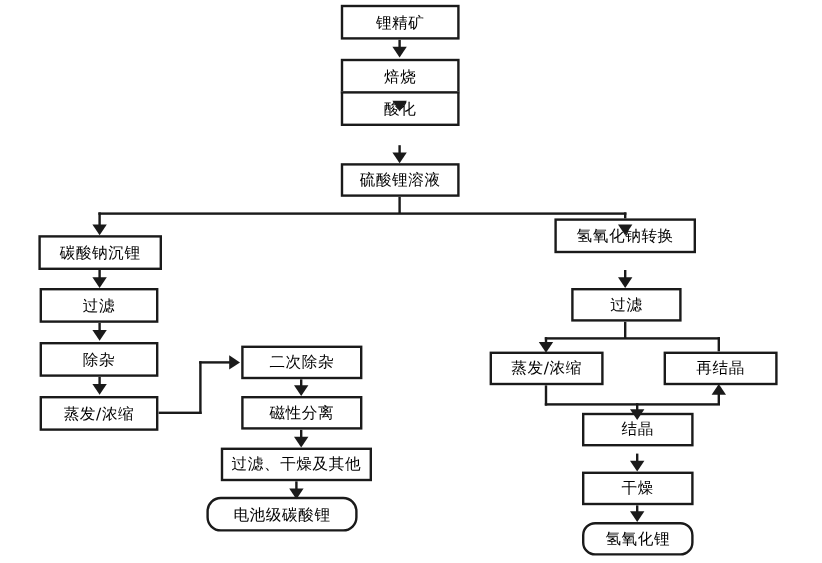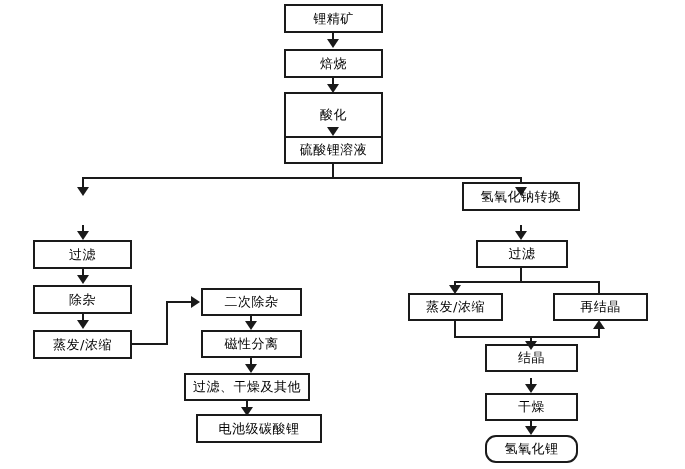--- a/index.html
+++ b/index.html
@@ -23,33 +23,34 @@
 <div id="canvas">
 
   <div class="node" style="left:284px;top:4px;width:99px;height:29px;">锂精矿</div>
   <div class="edge v" style="left:332px;top:33px;height:8px;"></div>
   <div class="arrow down" style="left:327px;top:39px;"></div>
 
   <div class="node" style="left:284px;top:49px;width:99px;height:29px;">焙烧</div>
   <div class="edge v" style="left:332px;top:78px;height:8px;"></div>
   <div class="arrow down" style="left:327px;top:84px;"></div>
 
-  <div class="node" style="left:284px;top:92px;width:99px;height:46px;">酸化</div>
+  <div class="node" style="left:284px;top:76px;width:99px;height:29px;">酸化</div>
   <div class="edge v" style="left:332px;top:121px;height:9px;"></div>
   <div class="arrow down" style="left:327px;top:127px;"></div>
 
   <div class="node" style="left:284px;top:136px;width:99px;height:28px;">硫酸锂溶液</div>
 
   <div class="edge v" style="left:332px;top:164px;height:14px;"></div>
   <div class="edge h" style="left:82px;top:177px;width:440px;"></div>
   <div class="edge v" style="left:82px;top:177px;height:12px;"></div>
   <div class="arrow down" style="left:77px;top:187px;"></div>
   <div class="edge v" style="left:520px;top:177px;height:12px;"></div>
   <div class="arrow down" style="left:515px;top:187px;"></div>
 
+  <div class="node" style="left:32px;top:196px;width:103px;height:29px;">碳酸钠沉锂</div>
   <div class="edge v" style="left:82px;top:225px;height:9px;"></div>
   <div class="arrow down" style="left:77px;top:231px;"></div>
 
   <div class="node" style="left:33px;top:240px;width:99px;height:29px;">过滤</div>
   <div class="edge v" style="left:82px;top:269px;height:9px;"></div>
   <div class="arrow down" style="left:77px;top:275px;"></div>
 
   <div class="node" style="left:33px;top:285px;width:99px;height:29px;">除杂</div>
   <div class="edge v" style="left:82px;top:314px;height:9px;"></div>
   <div class="arrow down" style="left:77px;top:320px;"></div>
@@ -66,21 +67,21 @@
   <div class="arrow down" style="left:245px;top:321px;"></div>
 
   <div class="node" style="left:201px;top:330px;width:101px;height:28px;">磁性分离</div>
   <div class="edge v" style="left:250px;top:358px;height:9px;"></div>
   <div class="arrow down" style="left:245px;top:364px;"></div>
 
   <div class="node" style="left:184px;top:373px;width:126px;height:28px;">过滤、干燥及其他</div>
   <div class="edge v" style="left:246px;top:401px;height:9px;"></div>
   <div class="arrow down" style="left:241px;top:407px;"></div>
 
-  <div class="node" style="left:196px;top:414px;width:126px;height:29px;">电池级碳酸锂</div>
+  <div class="node" style="left:172px;top:414px;width:126px;height:29px;border-radius:12px;">电池级碳酸锂</div>
 
   <div class="node" style="left:462px;top:182px;width:118px;height:29px;">氢氧化钠转换</div>
   <div class="edge v" style="left:520px;top:225px;height:9px;"></div>
   <div class="arrow down" style="left:515px;top:231px;"></div>
 
   <div class="node" style="left:476px;top:240px;width:92px;height:28px;">过滤</div>
 
   <div class="edge v" style="left:520px;top:268px;height:14px;"></div>
   <div class="edge h" style="left:454px;top:281px;width:146px;"></div>
   <div class="edge v" style="left:454px;top:281px;height:7px;"></div>

